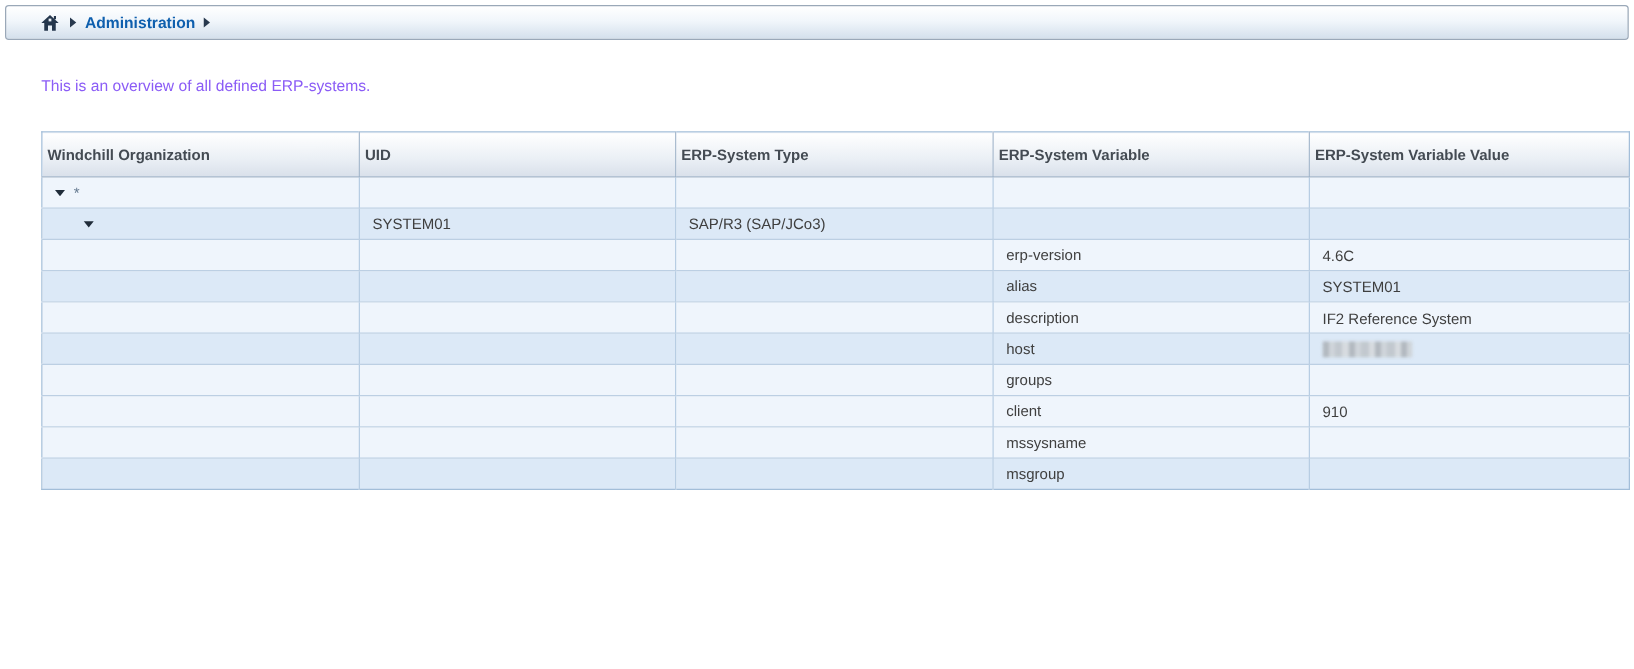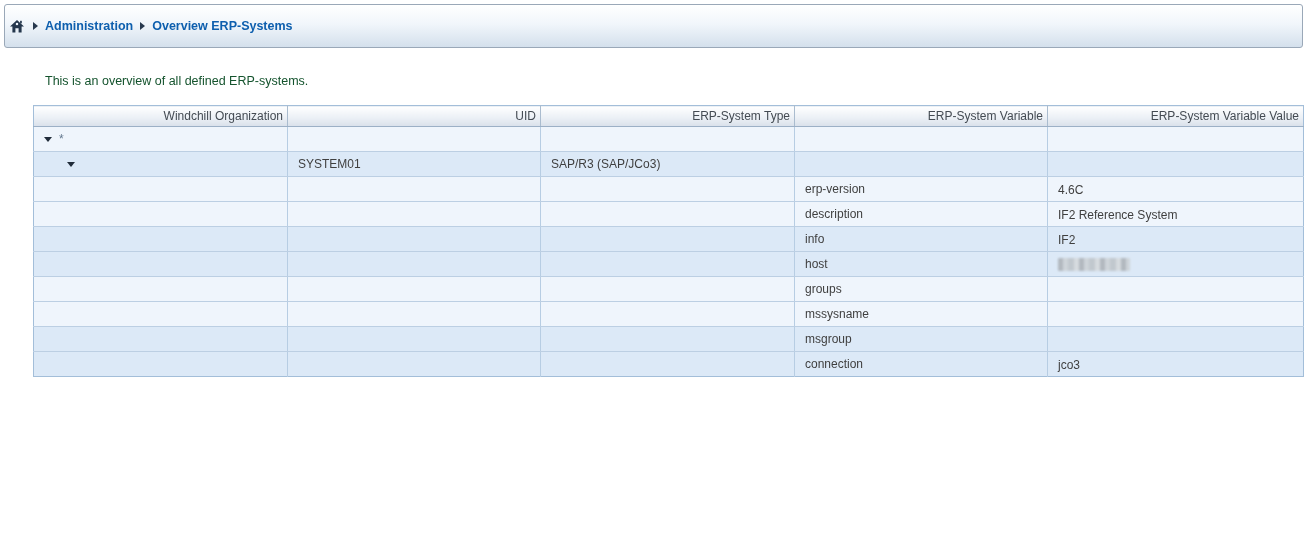--- a/index.html
+++ b/index.html
@@ -8,28 +8,28 @@
     background: #ffffff;
     font-family: "Liberation Sans", sans-serif;
     overflow: hidden;
     position: relative;
   }
 
   
   .breadcrumb-bar {
     position: absolute;
     left: 4px; top: 4px;
-    width: 1299px; height: 44px;
+    width: 1299px; height: 28px;
     box-sizing: border-box;
     border: 1px solid #9aa8b8;
     border-radius: 3px;
     background: linear-gradient(180deg, #ffffff 0%, #f1f6fb 45%, #d4e0ec 100%);
     display: flex;
     align-items: center;
-    padding-left: 3px;
+    padding-left: 26px;
   }
   .home-btn {
     display: inline-flex;
     align-items: center;
     justify-content: center;
     width: 18px; height: 18px;
     cursor: pointer;
   }
   .crumb-sep {
     width: 0; height: 0;
@@ -44,45 +44,45 @@
     color: #0e5fae;
     text-decoration: none;
     cursor: pointer;
     line-height: 26px;
   }
 
   
   .description {
     position: absolute;
     left: 33px; top: 62px;
-    margin: 12px;
+    margin: 0;
     font-size: 12.5px;
-    color: #14532d;
+    color: #8b5cf6;
   }
 
   
   .erp-table {
     position: absolute;
     left: 33px; top: 105px;
     width: 1270px;
     border-collapse: collapse;
     table-layout: fixed;
     border: 1px solid #a3bed9;
     font-size: 12px;
     color: #3f3f3f;
   }
   .erp-table th {
-    height: 21px;
+    height: 36px;
     box-sizing: border-box;
     background: linear-gradient(180deg, #ffffff 0%, #eaeff5 60%, #d9e0ea 100%);
     border-right: 1px solid #aabccf;
     border-bottom: 1px solid #9cb0c6;
-    font-weight: normal;
+    font-weight: bold;
     color: #444b53;
-    text-align: right;
+    text-align: left;
     padding: 0 4px;
     white-space: nowrap;
     overflow: hidden;
   }
   .erp-table th:last-child { border-right: none; }
   .erp-table td {
     height: 25px;
     box-sizing: border-box;
     border-right: 1px solid #b7cde3;
     border-bottom: 1px solid #bccfe3;
@@ -136,21 +136,20 @@
   <span class="home-btn">
     <svg width="14" height="13" viewBox="0 0 14 13">
       <path d="M7 0 L14 6.4 L11.6 6.4 L11.6 12.6 L8.6 12.6 L8.6 8.3 L5.4 8.3 L5.4 12.6 L2.4 12.6 L2.4 6.4 L0 6.4 Z" fill="#24364c"></path>
       <rect x="10.1" y="0.8" width="1.7" height="2.6" fill="#24364c"></rect>
       <rect x="5.9" y="2.9" width="2.2" height="2.2" fill="#eef3f9"></rect>
     </svg>
   </span>
   <span class="crumb-sep"></span>
   <a class="crumb">Administration</a>
   <span class="crumb-sep"></span>
-  <a class="crumb">Overview ERP-Systems</a>
 </div>
 
 <p class="description">This is an overview of all defined ERP-systems.</p>
 
 <table class="erp-table">
   <colgroup>
     <col style="width:254px">
       <col style="width:253px">
       <col style="width:254px">
       <col style="width:253px">
@@ -180,63 +179,63 @@
         <td></td>
         <td></td>
       </tr>
       <tr class="row-light">
         <td></td>
         <td></td>
         <td></td>
         <td>erp-version</td>
         <td><span class="val-text">4.6C</span></td>
       </tr>
+      <tr class="row-dark">
+        <td></td>
+        <td></td>
+        <td></td>
+        <td>alias</td>
+        <td><span class="val-text">SYSTEM01</span></td>
+      </tr>
       <tr class="row-light">
         <td></td>
         <td></td>
         <td></td>
         <td>description</td>
         <td><span class="val-text">IF2 Reference System</span></td>
       </tr>
       <tr class="row-dark">
         <td></td>
         <td></td>
         <td></td>
-        <td>info</td>
-        <td><span class="val-text">IF2</span></td>
-      </tr>
-      <tr class="row-dark">
-        <td></td>
-        <td></td>
-        <td></td>
         <td>host</td>
         <td><span class="redacted len-short"></span></td>
       </tr>
       <tr class="row-light">
         <td></td>
         <td></td>
         <td></td>
         <td>groups</td>
         <td></td>
       </tr>
       <tr class="row-light">
         <td></td>
         <td></td>
         <td></td>
+        <td>client</td>
+        <td><span class="val-text">910</span></td>
+      </tr>
+      <tr class="row-light">
+        <td></td>
+        <td></td>
+        <td></td>
         <td>mssysname</td>
         <td></td>
       </tr>
       <tr class="row-dark">
         <td></td>
         <td></td>
         <td></td>
         <td>msgroup</td>
         <td></td>
-      </tr>
-      <tr class="row-dark">
-        <td></td>
-        <td></td>
-        <td></td>
-        <td>connection</td>
-        <td><span class="val-text">jco3</span></td>
       </tr>
     </tbody>
 </table>
 
 </body></html>

